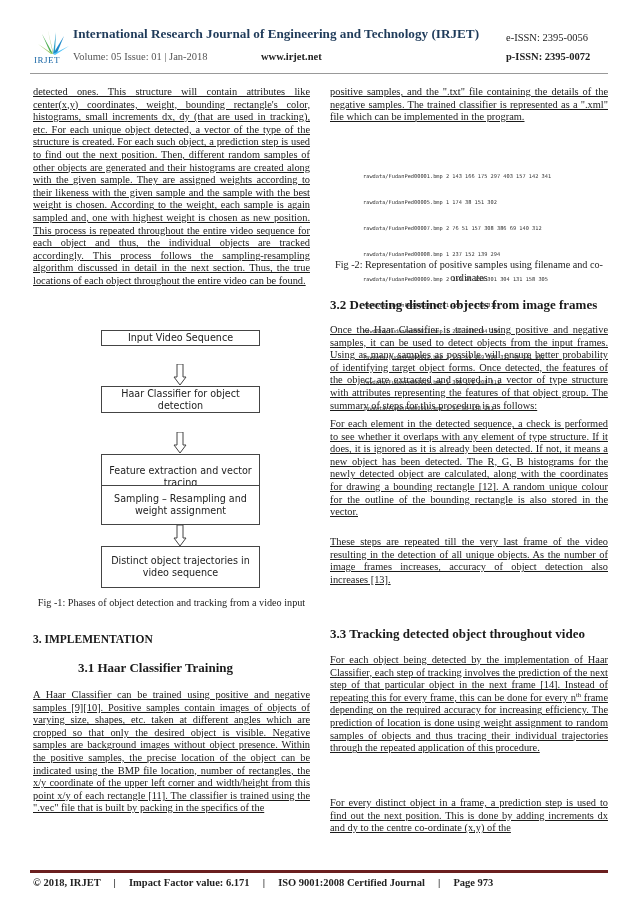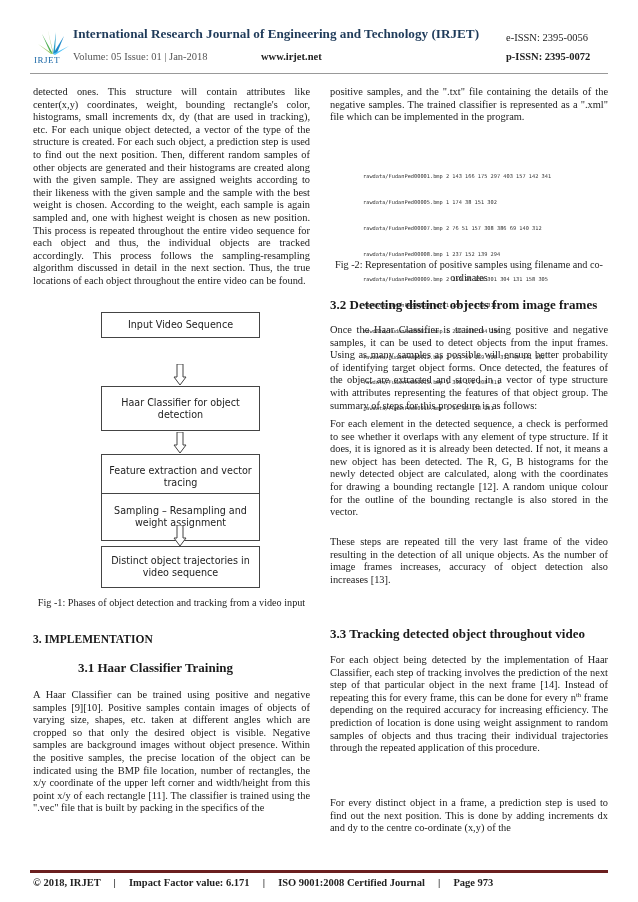--- a/index.html
+++ b/index.html
@@ -12,21 +12,21 @@
   .journal-title { left:73px; top:26px; font-size:13.2px; font-weight:bold; color:#1f3b5a; font-family:"Liberation Serif", serif; white-space:nowrap; }
   .vol { left:73px; top:51px; font-size:10.5px; color:#555; font-family:"Liberation Serif", serif; }
   .web { left:261px; top:51px; font-size:10.5px; font-weight:bold; color:#222; font-family:"Liberation Serif", serif; }
   .eissn { left:506px; top:32px; font-size:10.5px; font-weight:normal; color:#222; font-family:"Liberation Serif", serif; }
   .pissn { left:506px; top:51px; font-size:10.5px; font-weight:bold; color:#222; font-family:"Liberation Serif", serif; }
   .hdr-rule { left:30px; top:73px; width:578px; height:1px; background:#999; }
 
   .col { position:absolute; font-family:"Liberation Serif", serif; font-size:10.4px; line-height:12.6px; text-align:justify; }
   .col-left { left:33px; width:277px; }
   .col-right { left:330px; width:278px; }
-  p { margin:0; }
+  p { margin:0;text-decoration:underline; }
   .h2 { font-weight:bold; font-size:11.5px; line-height:14px; }
   .h3 { font-weight:bold; font-size:13px; line-height:15px; }
   .caption { text-align:center; font-size:10.2px; line-height:12.5px; }
   .caption b { font-weight:normal; }
 
   
   .fc-box { position:absolute; left:101px; width:159px; border:1.3px solid #444; background:#fff;
             font-family:"DejaVu Sans", sans-serif; font-size:9.6px; line-height:12px; text-align:center;
             color:#222; display:flex; flex-direction:column; justify-content:center; box-sizing:border-box; }
   .fc-arrow { position:absolute; left:173px; width:14px; height:22px; }
@@ -58,33 +58,33 @@
 <div class="abs web">www.irjet.net</div>
 <div class="abs eissn">e-ISSN: 2395-0056</div>
 <div class="abs pissn">p-ISSN: 2395-0072</div>
 <div class="abs hdr-rule"></div>
 
 <div class="col col-left" style="top:86px;">
   <p>detected ones. This structure will contain attributes like center(x,y) coordinates, weight, bounding rectangle's color, histograms, small increments dx, dy (that are used in tracking), etc. For each unique object detected, a vector of the type of the structure is created. For each such object, a prediction step is used to find out the next position. Then, different random samples of other objects  are generated and their histograms are created along with the given sample. They are assigned weights according to their likeness with the given sample and the sample with the best weight is chosen. According to the weight, each sample is again sampled and, one with highest weight is chosen as new position. This process is repeated throughout the entire video sequence for each object and thus, the individual objects are tracked accordingly. This process follows the sampling-resampling algorithm discussed in detail in the next section. Thus, the true locations of each object throughout the entire video can be found.</p>
 </div>
 
 <div>
-  <div class="fc-box" style="top:312px;height:26px;">Input Video Sequence</div>
+  <div class="fc-box" style="top:330px;height:16px;">Input Video Sequence</div>
   <svg class="fc-arrow" style="top:364px;" viewBox="0 0 14 22">
       <path d="M4 0 H10 V13 H13 L7 21 L1 13 H4 Z" fill="#fff" stroke="#444" stroke-width="1"></path>
     </svg>
-  <div class="fc-box" style="top:386px;height:45px;">Haar Classifier for object detection</div>
+  <div class="fc-box" style="top:386px;height:27px;">Haar Classifier for object detection</div>
   <svg class="fc-arrow" style="top:432px;" viewBox="0 0 14 22">
       <path d="M4 0 H10 V13 H13 L7 21 L1 13 H4 Z" fill="#fff" stroke="#444" stroke-width="1"></path>
     </svg>
   <div class="fc-box" style="top:433px;height:46px;top:432px;margin-top:22px;">Feature extraction and vector tracing</div>
   <svg class="fc-arrow" style="top:501px;" viewBox="0 0 14 22">
       <path d="M4 0 H10 V13 H13 L7 21 L1 13 H4 Z" fill="#fff" stroke="#444" stroke-width="1"></path>
     </svg>
-  <div class="fc-box" style="top:486px;height:48px;top:485px;margin-top:8px;">Sampling – Resampling and weight assignment</div>
+  <div class="fc-box" style="top:486px;height:40px;top:485px;margin-top:0;">Sampling – Resampling and weight assignment</div>
   <svg class="fc-arrow" style="top:525px;" viewBox="0 0 14 22">
       <path d="M4 0 H10 V13 H13 L7 21 L1 13 H4 Z" fill="#fff" stroke="#444" stroke-width="1"></path>
     </svg>
   <div class="fc-box" style="top:546px;height:42px;">Distinct  object trajectories in video sequence</div>
 </div>
 
 <div class="col col-left caption" style="top:597px;">
   <b>Fig -1</b><span>: Phases of object detection and tracking from a video input</span>
 </div>
 

